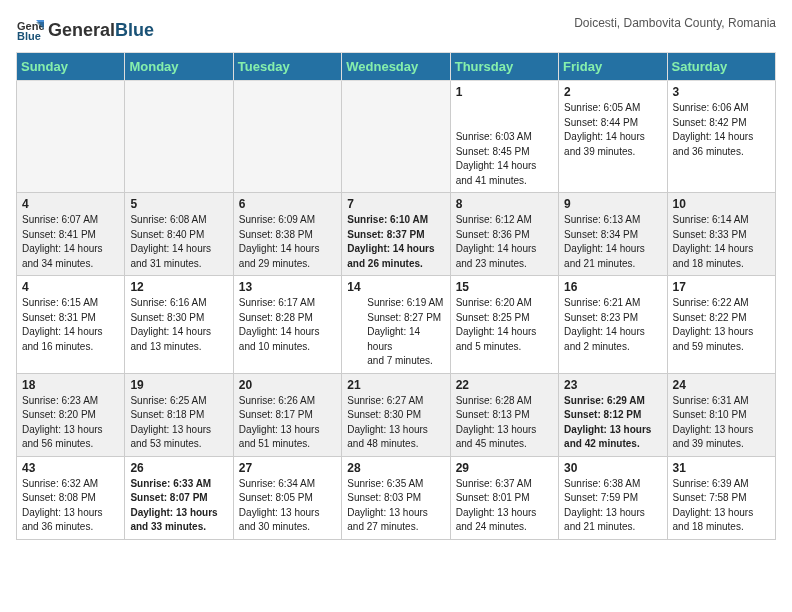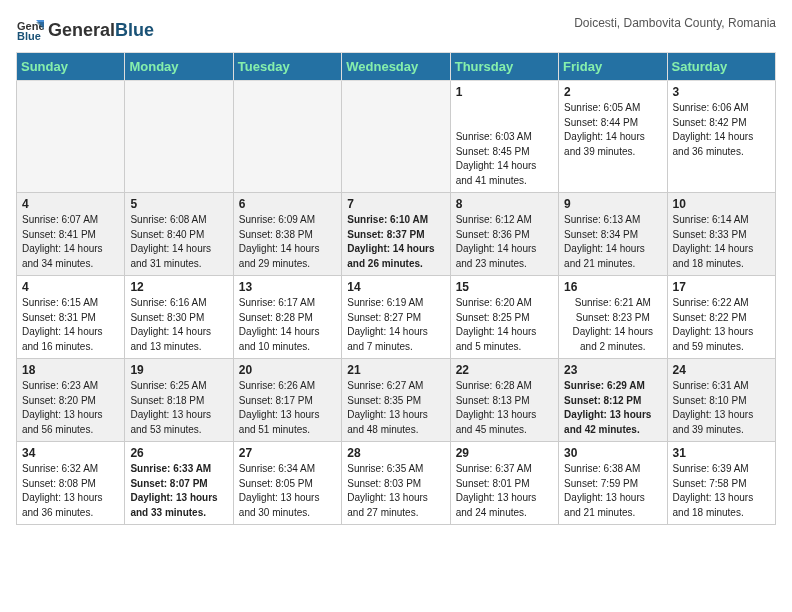--- a/index.html
+++ b/index.html
@@ -224,35 +224,35 @@
         </td>
         <td>
           <span class="day-num">13</span>
           <div class="day-info" style="white-space: pre-line;">Sunrise: 6:17 AM
 Sunset: 8:28 PM
 Daylight: 14 hours
 and 10 minutes.</div>
         </td>
         <td>
           <span class="day-num">14</span>
-          <div class="day-info" style="white-space: pre-line;">Sunrise: 6:19 AM
+          <div class="day-info" style="white-space: pre-line; margin-left: 20px;">Sunrise: 6:19 AM
 Sunset: 8:27 PM
 Daylight: 14 hours
 and 7 minutes.</div>
         </td>
         <td>
           <span class="day-num">15</span>
           <div class="day-info" style="white-space: pre-line;">Sunrise: 6:20 AM
 Sunset: 8:25 PM
 Daylight: 14 hours
 and 5 minutes.</div>
         </td>
         <td>
           <span class="day-num">16</span>
-          <div class="day-info" style="white-space: pre-line; text-align: center;">Sunrise: 6:21 AM
+          <div class="day-info" style="white-space: pre-line;">Sunrise: 6:21 AM
 Sunset: 8:23 PM
 Daylight: 14 hours
 and 2 minutes.</div>
         </td>
         <td>
           <span class="day-num">17</span>
           <div class="day-info" style="white-space: pre-line;">Sunrise: 6:22 AM
 Sunset: 8:22 PM
 Daylight: 13 hours
 and 59 minutes.</div>
@@ -276,21 +276,21 @@
         <td>
           <span class="day-num">20</span>
           <div class="day-info" style="white-space: pre-line;">Sunrise: 6:26 AM
 Sunset: 8:17 PM
 Daylight: 13 hours
 and 51 minutes.</div>
         </td>
         <td>
           <span class="day-num">21</span>
           <div class="day-info" style="white-space: pre-line;">Sunrise: 6:27 AM
-Sunset: 8:35 PM
+Sunset: 8:30 PM
 Daylight: 13 hours
 and 48 minutes.</div>
         </td>
         <td>
           <span class="day-num">22</span>
           <div class="day-info" style="white-space: pre-line;">Sunrise: 6:28 AM
 Sunset: 8:13 PM
 Daylight: 13 hours
 and 45 minutes.</div>
         </td>
@@ -304,21 +304,21 @@
         <td>
           <span class="day-num">24</span>
           <div class="day-info" style="white-space: pre-line;">Sunrise: 6:31 AM
 Sunset: 8:10 PM
 Daylight: 13 hours
 and 39 minutes.</div>
         </td>
       </tr>
       <tr>
         <td>
-          <span class="day-num">34</span>
+          <span class="day-num">43</span>
           <div class="day-info" style="white-space: pre-line;">Sunrise: 6:32 AM
 Sunset: 8:08 PM
 Daylight: 13 hours
 and 36 minutes.</div>
         </td>
         <td>
           <span class="day-num">26</span>
           <div class="day-info" style="white-space: pre-line; font-weight: bold;">Sunrise: 6:33 AM
 Sunset: 8:07 PM
 Daylight: 13 hours

